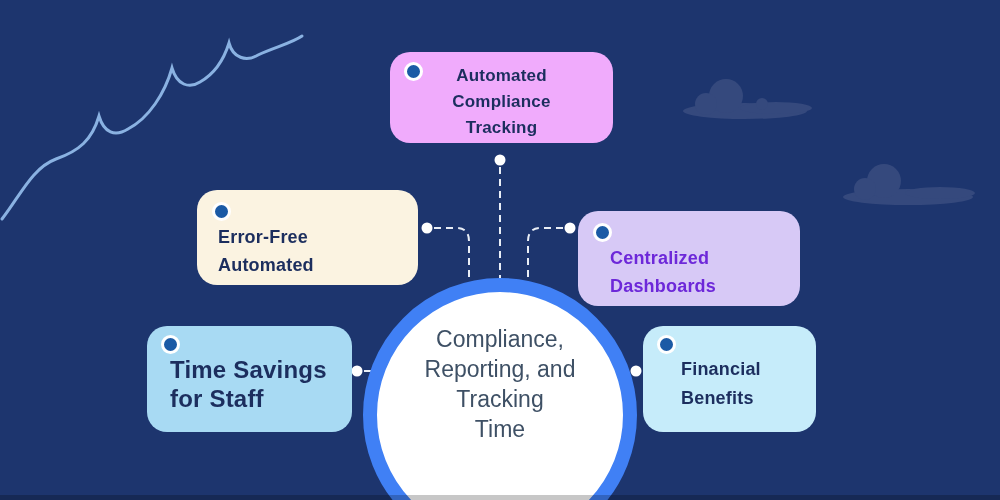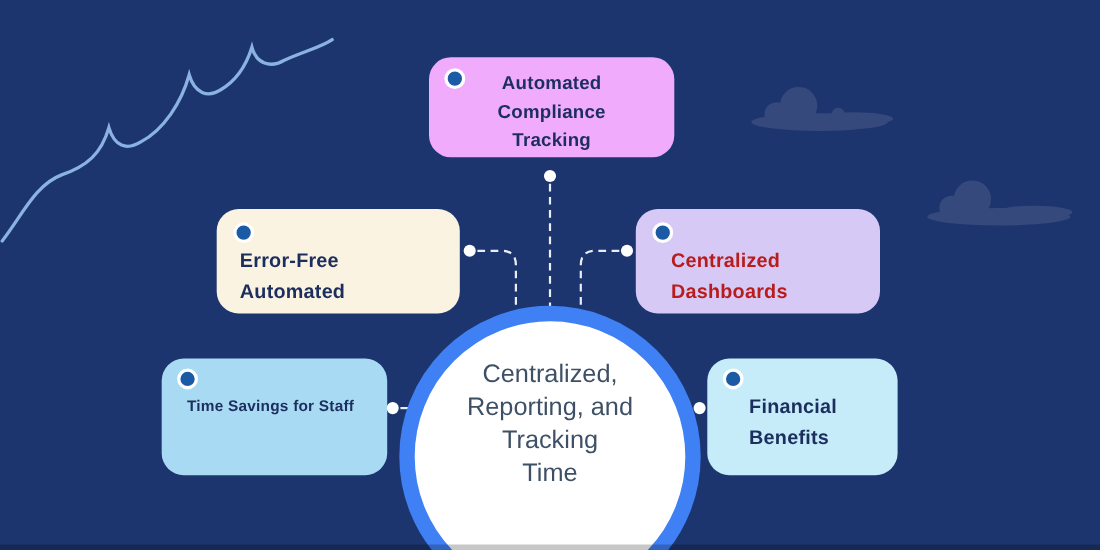--- a/index.html
+++ b/index.html
@@ -38,21 +38,21 @@
   .node-right .dot{left:15px; top:12px;}
   .node-right .label{
     display:inline-block; max-width:135px; margin:33px 0 0 32px;
     font-size:18px; line-height:28px;
   }
   
   .node-bl{left:147px; top:326px; width:205px; height:106px;}
   .node-bl .dot{left:14px; top:9px;}
   .node-bl .label{
     display:inline-block; max-width:172px; margin:29px 0 0 23px;
-    font-size:14px; line-height:29px;
+    font-size:24px; line-height:29px;
   }
   
   .node-br{left:643px; top:326px; width:173px; height:106px;}
   .node-br .dot{left:14px; top:9px;}
   .node-br .label{
     display:inline-block; max-width:112px; margin:29px 0 0 38px;
     font-size:18px; line-height:29px;
   }
   
   .center-text{
@@ -106,37 +106,37 @@
       <circle cx="427" cy="228" r="5.5"></circle>
       <circle cx="570" cy="228" r="5.5"></circle>
       <circle cx="357" cy="371" r="5.5"></circle>
       <circle cx="636" cy="371" r="5.5"></circle>
     </g>
 
     <circle cx="500" cy="415" r="130" fill="#ffffff" stroke="#4080f5" stroke-width="14"></circle>
   </svg>
 
   <div class="center-text" style="color:#3e5065;">
-    <div>Centralized,</div>
+    <div>Compliance,</div>
     <div>Reporting, and</div>
     <div>Tracking</div>
     <div>Time</div>
   </div>
 
   <div class="node node-top" style="color: rgb(28, 46, 94); background-color: #f0abfc;">
     <span class="dot" style="background-color: rgb(27, 90, 165);"></span>
     <span class="label">Automated Compliance Tracking</span>
   </div>
 
   <div class="node node-left" style="color: rgb(28, 46, 94); background-color: rgb(251, 243, 225);">
     <span class="dot" style="background-color: rgb(27, 90, 165);"></span>
     <span class="label">Error-Free Automated</span>
   </div>
 
-  <div class="node node-right" style="color: #b91c1c; background-color: rgb(215, 201, 246);">
+  <div class="node node-right" style="color: #6d28d9; background-color: rgb(215, 201, 246); margin-top: 21px;">
     <span class="dot" style="background-color: rgb(27, 90, 165);"></span>
     <span class="label">Centralized Dashboards</span>
   </div>
 
   <div class="node node-bl" style="color: rgb(28, 46, 94); background-color: rgb(168, 218, 243);">
     <span class="dot" style="background-color: rgb(27, 90, 165);"></span>
     <span class="label">Time Savings for Staff</span>
   </div>
 
   <div class="node node-br" style="color: rgb(28, 46, 94); background-color: rgb(198, 236, 250);">

